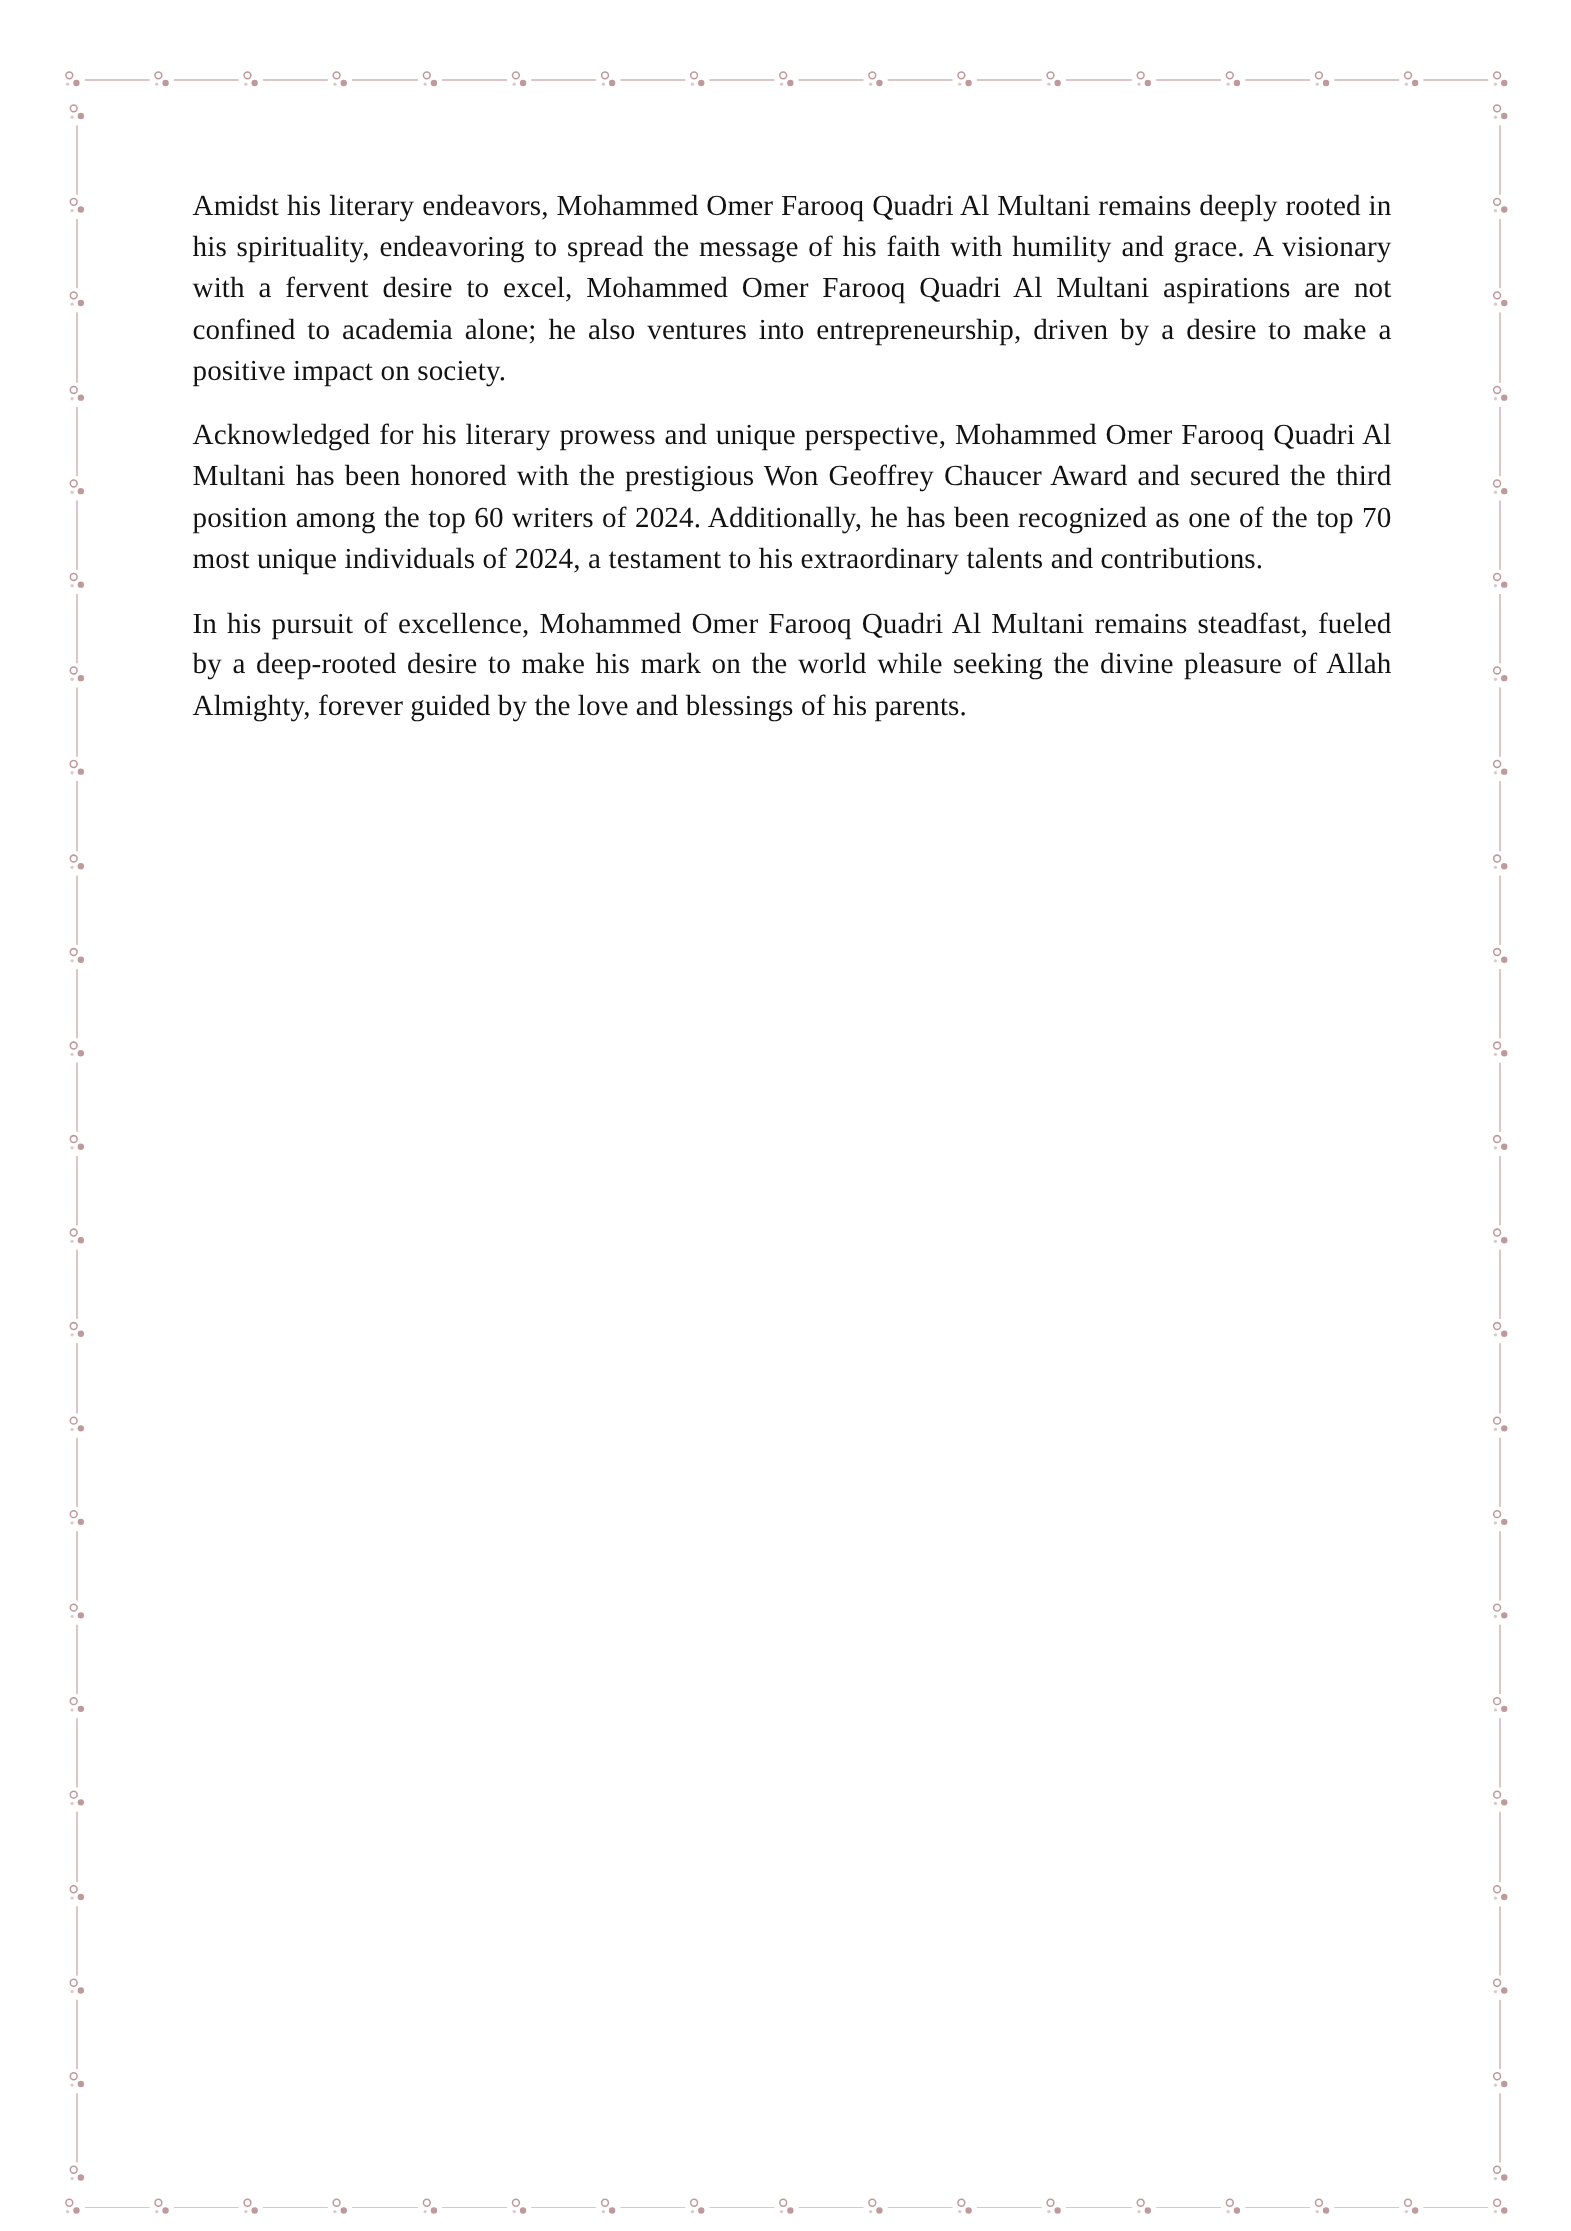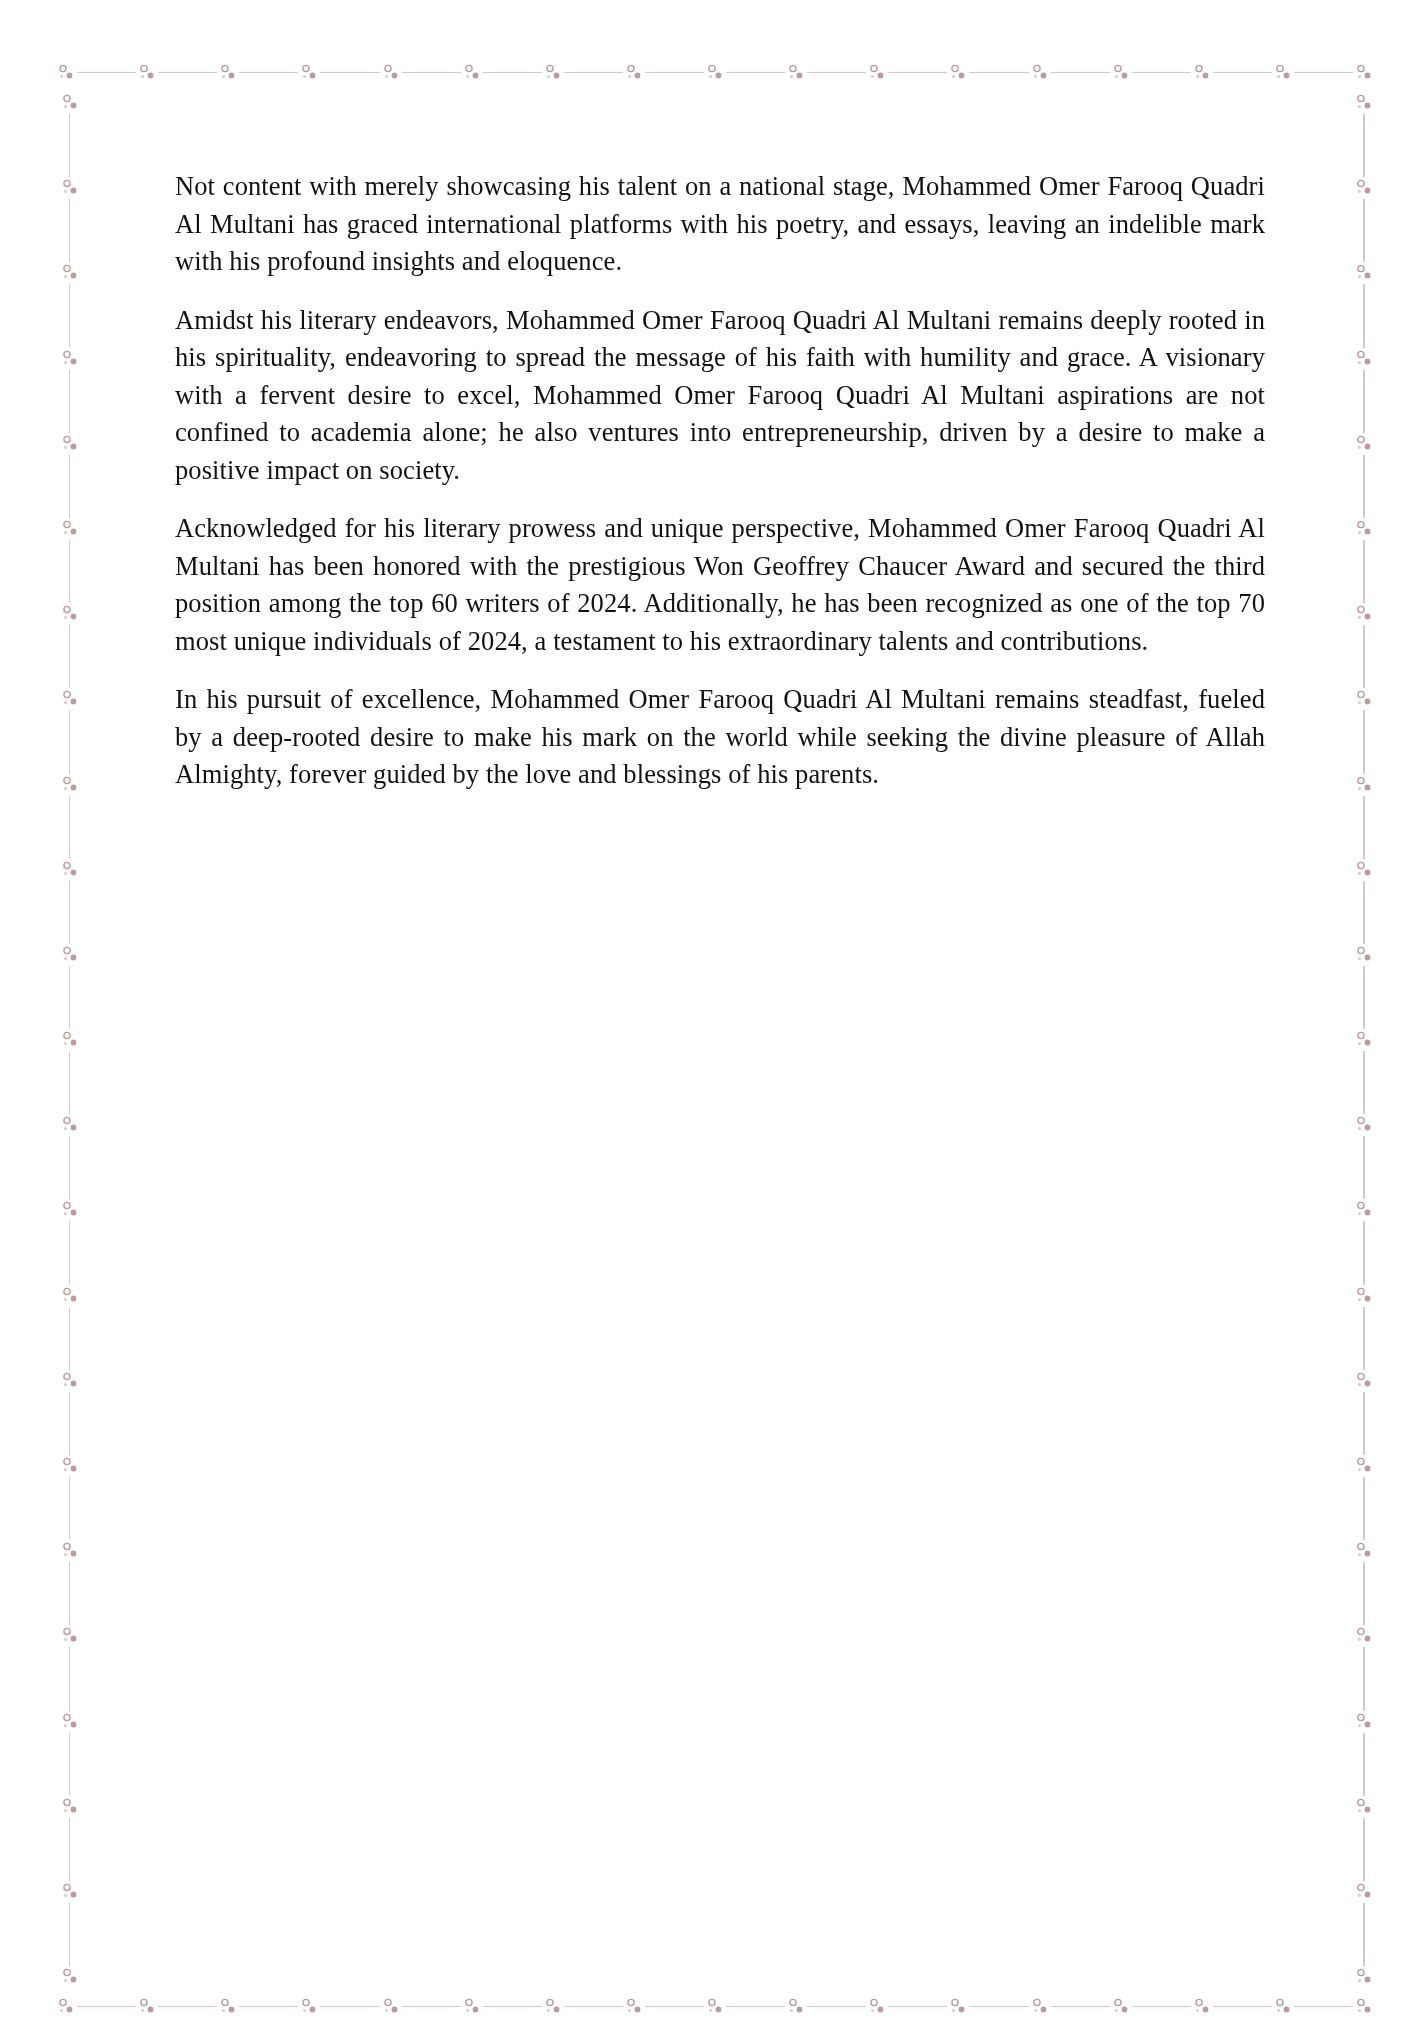--- a/index.html
+++ b/index.html
@@ -713,19 +713,18 @@
       <span class="motif">
         <svg width="22" height="22" viewBox="0 0 22 22">
           <circle cx="8" cy="6.5" r="3.1" fill="none" stroke="#bf9a9c" stroke-width="1.4"></circle>
           <circle cx="14.5" cy="13.5" r="2.9" fill="#bf9a9c"></circle>
           <circle cx="6.5" cy="14.5" r="1.5" fill="#bf9a9c" opacity="0.55"></circle>
         </svg>
       </span>
     </div>
 
   <div class="content">
-    <p>Not content with merely showcasing his talent on a national stage, Mohammed Omer Farooq Quadri Al Multani has graced international platforms with his poetry,  and essays, leaving an indelible mark with his profound insights and eloquence.</p>
     <p>Amidst his literary endeavors, Mohammed Omer Farooq Quadri Al Multani remains deeply rooted in his spirituality, endeavoring to spread the message of his faith with humility and grace. A visionary with a fervent desire to excel, Mohammed Omer Farooq Quadri Al Multani aspirations are not confined to academia alone; he also ventures into entrepreneurship, driven by a desire to make a positive impact on society.</p>
     <p>Acknowledged for his literary prowess and unique perspective, Mohammed Omer Farooq Quadri Al Multani has been honored with the prestigious Won Geoffrey Chaucer Award and secured the third position among the top 60 writers of 2024. Additionally, he has been recognized as one of the top 70 most unique individuals of 2024, a testament to his extraordinary talents and contributions.</p>
     <p>In his pursuit of excellence, Mohammed Omer Farooq Quadri Al Multani remains steadfast, fueled by a deep-rooted desire to make his mark on the world while seeking the divine pleasure of Allah Almighty, forever guided by the love and blessings of his parents.</p>
   </div>
 
 </div>
 
 </body></html>

